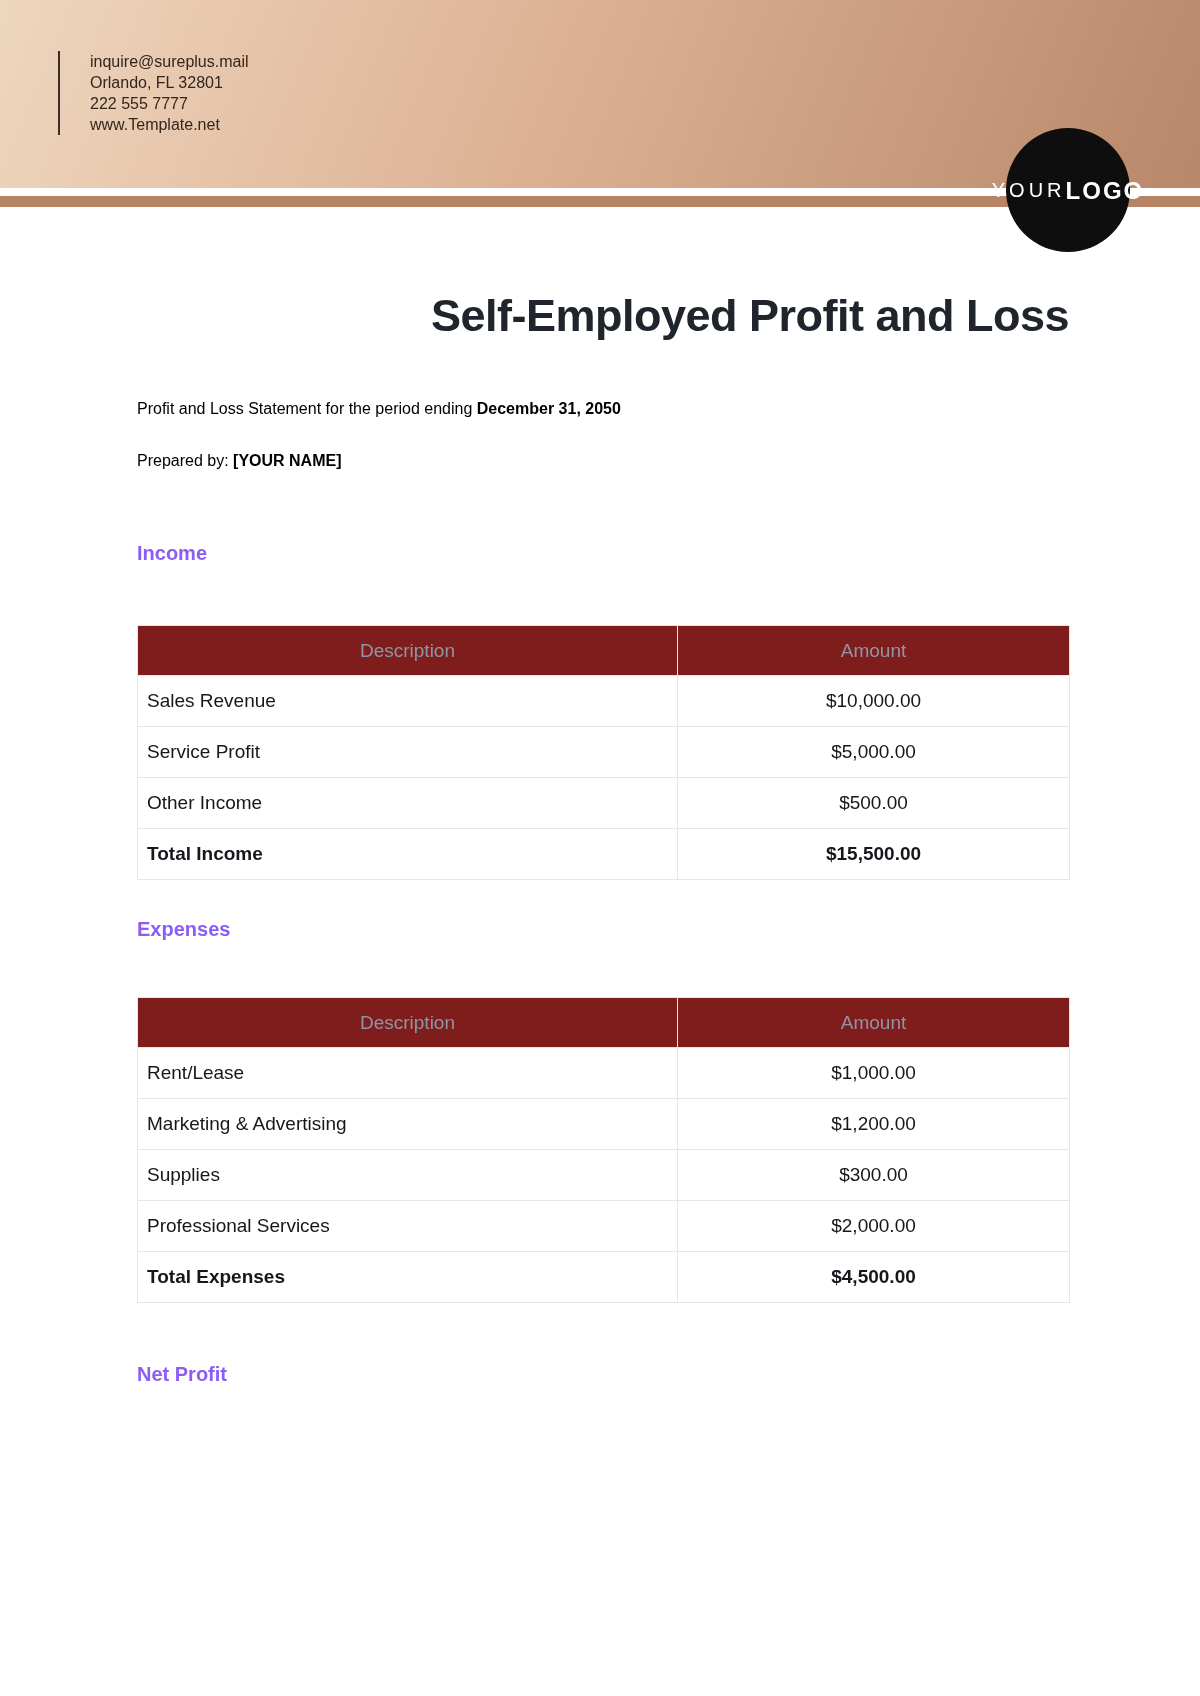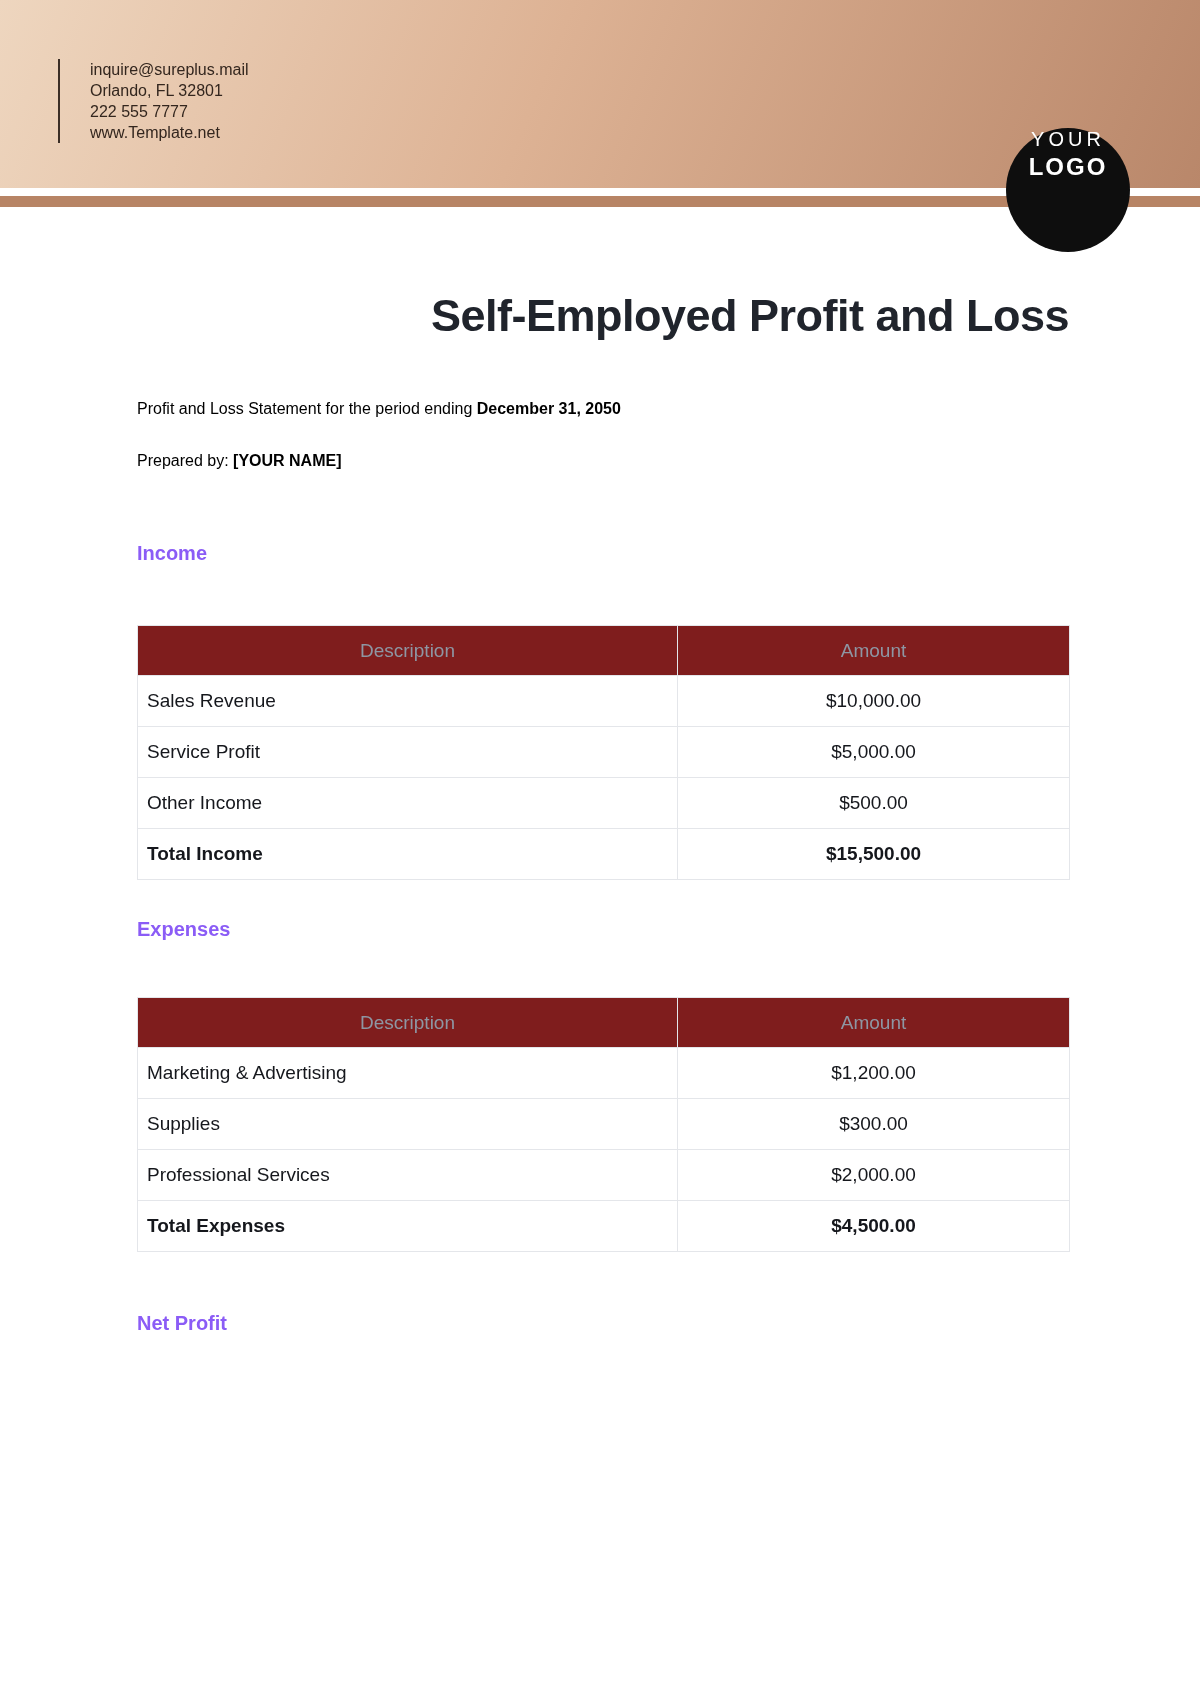--- a/index.html
+++ b/index.html
@@ -13,41 +13,41 @@
     overflow:hidden;
   }
   
   .header-band {
     height:188px;
     background:linear-gradient(112deg, #eed6bf 0%, #ddb294 45%, #b9876a 100%);
     position:relative;
   }
   .contact-block {
     position:absolute;
-    left:58px; top:59px;
+    left:58px; top:51px;
     border-left:2px solid #3b2e26;
     padding-left:30px;
   }
   .contact-block div {
     font-size:16px;
     line-height:21px;
     color:#33261e;
   }
   .stripe-gap { height:8px; background:#ffffff; }
   .stripe { height:11px; background:#b78465; }
   
   .logo {
     position:absolute;
     left:1006px; top:128px;
     width:124px; height:124px;
     border-radius:50%;
     background:#0e0e0e;
     color:#ffffff;
-    display:flex; flex-direction:column;
-    align-items:center; 
+    display:flex; flex-direction:row;
+    align-items:center; justify-content:center;
     z-index:2;
     text-align:center;
   }
   .logo .your   { font-size:20px; font-weight:300; letter-spacing:4px; }
   .logo .logotx { font-size:24px; font-weight:700; letter-spacing:2px; margin-top:2px; }
   
   .content { width:932px; margin-left:137px; }
   .title {
     margin-top:82px;
     font-size:45px;
@@ -162,20 +162,24 @@
         <col class="c-amt">
       </colgroup>
     <thead>
       <tr>
         <th>Description</th>
         <th>Amount</th>
       </tr>
     </thead>
     <tbody>
       <tr>
+        <td class="desc">Rent/Lease</td>
+        <td class="amt">$1,000.00</td>
+      </tr>
+      <tr>
         <td class="desc">Marketing &amp; Advertising</td>
         <td class="amt">$1,200.00</td>
       </tr>
       <tr>
         <td class="desc">Supplies</td>
         <td class="amt">$300.00</td>
       </tr>
       <tr>
         <td class="desc">Professional Services</td>
         <td class="amt">$2,000.00</td>

